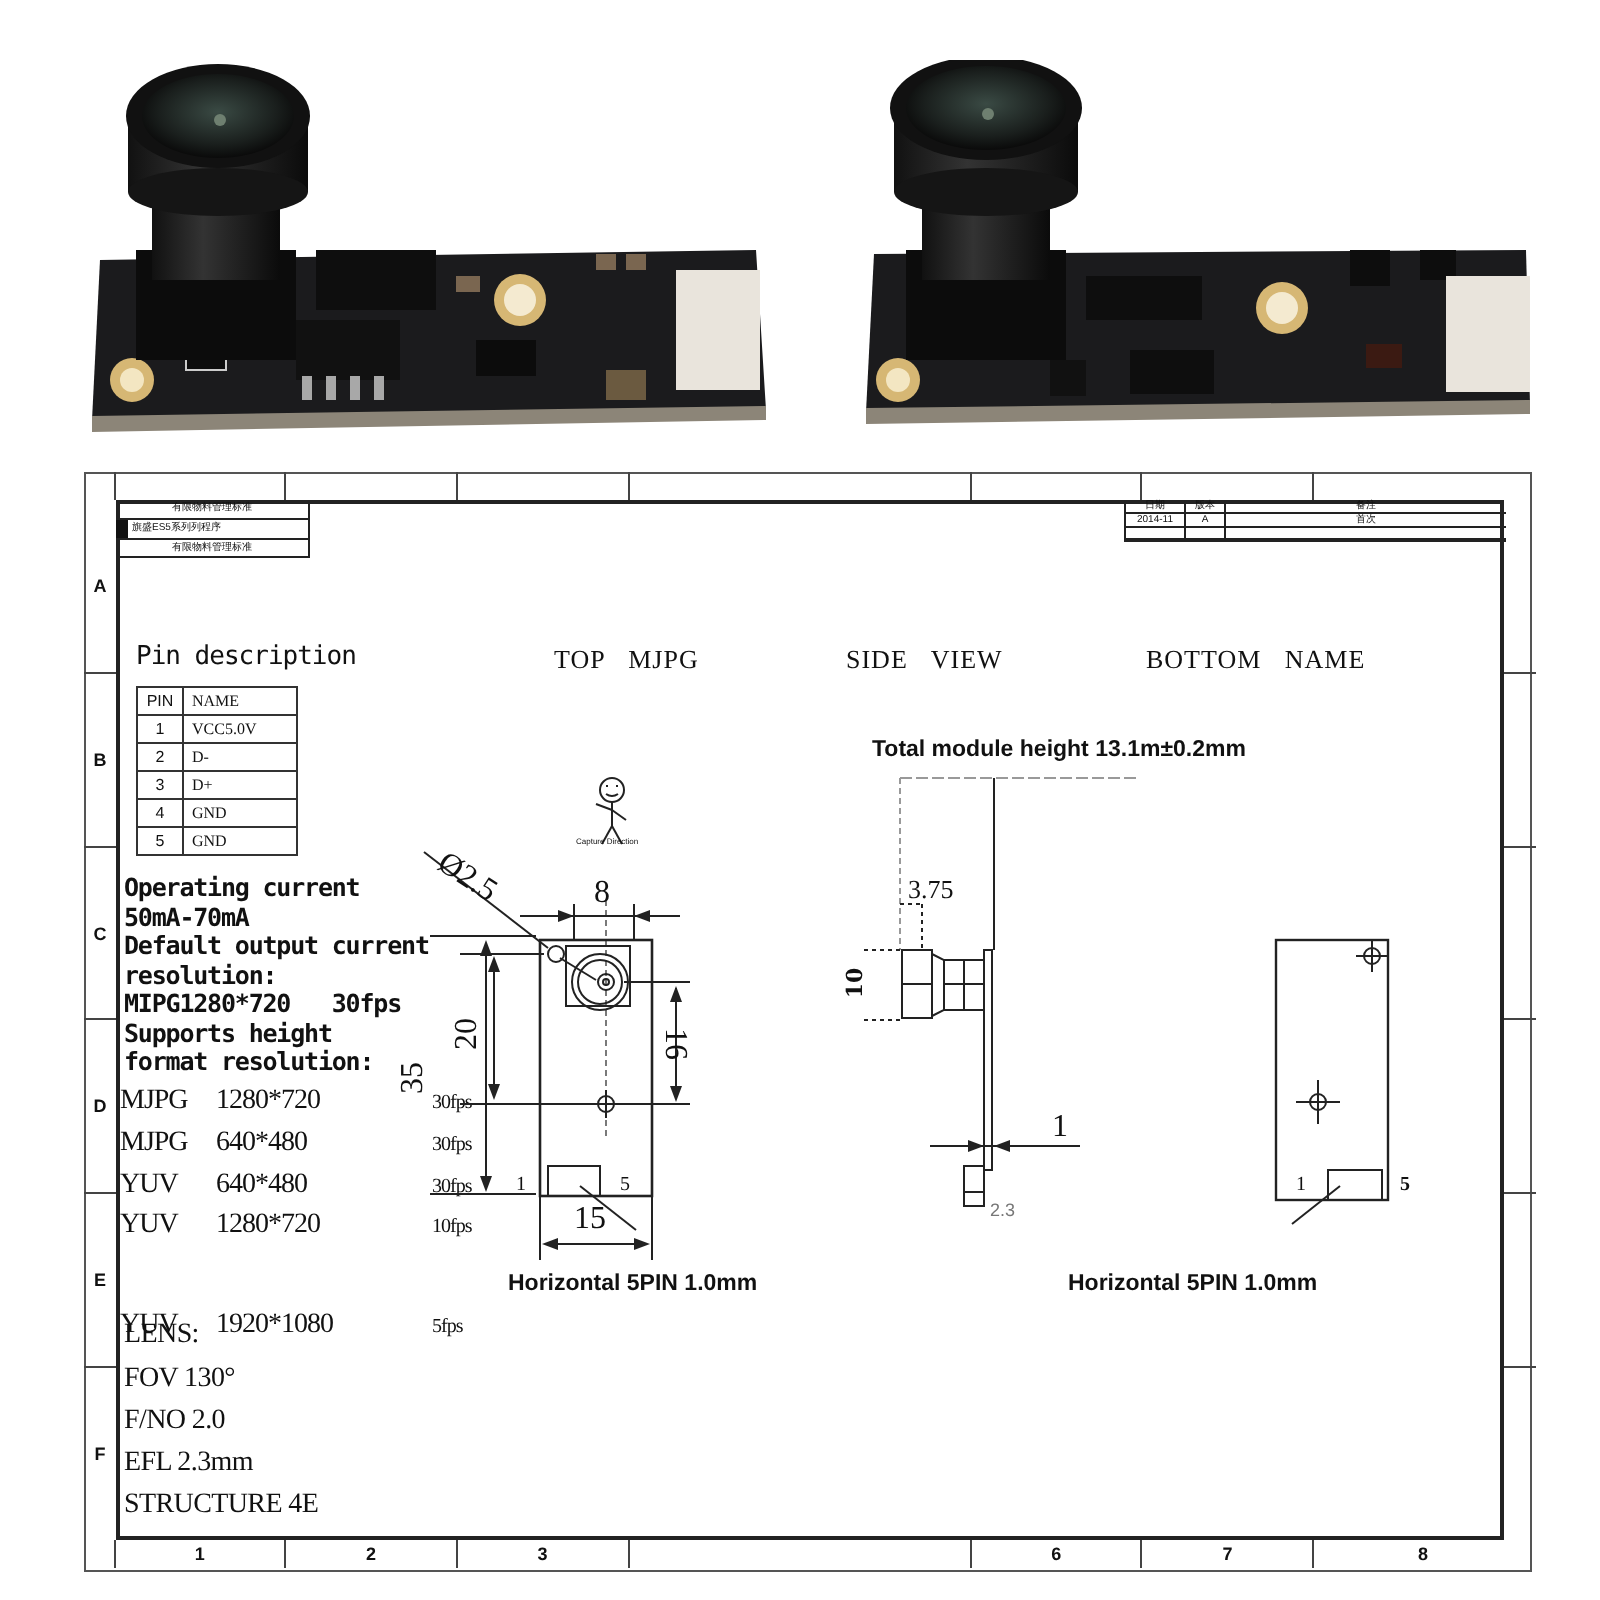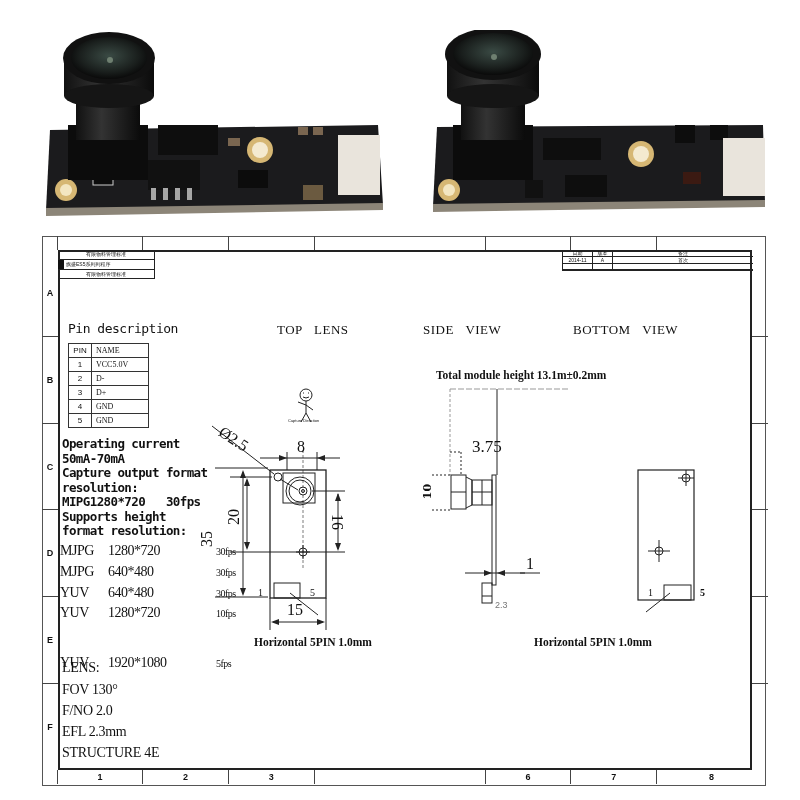--- a/index.html
+++ b/index.html
@@ -26,21 +26,21 @@
   table.pins td,table.pins th{border:1px solid #333;padding:0 4px;height:13px;font-weight:normal;text-align:left;margin-top:29px;}
   table.pins td:first-child,table.pins th:first-child{width:14px;text-align:center;}
   table.pins td:last-child,table.pins th:last-child{width:48px;font-family:Liberation Serif, serif;}
   .spec{left:62px;top:437px;font-family:"DejaVu Sans Mono",monospace;font-weight:bold;font-size:12.5px;line-height:14.5px;letter-spacing:-0.6px;white-space:pre;}
   .fmt{left:60px;font-family:"Liberation Serif",serif;font-size:14px;letter-spacing:-0.5px;}
   .fmt .c1{display:inline-block;width:48px;}
   .fmt .c2{display:inline-block;width:108px;}
   .fmt .c3{font-size:10px;}
   .lens{left:62px;font-family:"Liberation Serif",serif;font-size:14px;letter-spacing:-0.3px;}
   .view-label{top:322px;font-family:"Liberation Serif",serif;font-size:13px;letter-spacing:0.5px;word-spacing:8px;}
-  .caption{font-family:Liberation Serif, serif;font-weight:bold;font-size:11.5px;}
+  .caption{font-family:Liberation Sans, sans-serif;font-weight:bold;font-size:11.5px;}
   .dim{font-family:"Liberation Serif",serif;font-size:16px;}
 </style>
 </head>
 <body>
 
 <svg class="photo" style="left:38px" viewBox="0 0 360 190">
   <defs>
     <radialGradient id="lensG1" cx="50%" cy="45%" r="55%">
         <stop offset="0" stop-color="#3a4a44"></stop>
         <stop offset="0.7" stop-color="#1a1f1d"></stop>
@@ -198,37 +198,37 @@
         <td>4</td>
         <td>GND</td>
       </tr>
   <tr>
         <td>5</td>
         <td>GND</td>
       </tr>
 </tbody>
   </table>
 
-<div class="abs spec"><div>Operating current</div><div>50mA-70mA</div><div>Capture output format</div><div>resolution:</div><div>MIPG1280*720   30fps</div><div>Supports height</div><div>format resolution:</div></div>
+<div class="abs spec"><div>Operating current</div><div>50mA-70mA</div><div>Default output current</div><div>resolution:</div><div>MIPG1280*720   30fps</div><div>Supports height</div><div>format resolution:</div></div>
 
 <div class="abs fmt" style="top:543px"><span class="c1">MJPG</span><span class="c2">1280*720</span><span class="c3">30fps</span></div>
 <div class="abs fmt" style="top:564px"><span class="c1">MJPG</span><span class="c2">640*480</span><span class="c3">30fps</span></div>
 <div class="abs fmt" style="top:585px"><span class="c1">YUV</span><span class="c2">640*480</span><span class="c3">30fps</span></div>
 <div class="abs fmt" style="top:605px"><span class="c1">YUV</span><span class="c2">1280*720</span><span class="c3">10fps</span></div>
 <div class="abs fmt" style="top:655px"><span class="c1">YUV</span><span class="c2">1920*1080</span><span class="c3">5fps</span></div>
 
 <div class="abs lens" style="top:660px">LENS:</div>
 <div class="abs lens" style="top:682px">FOV 130°</div>
 <div class="abs lens" style="top:703px">F/NO 2.0</div>
 <div class="abs lens" style="top:724px">EFL 2.3mm</div>
 <div class="abs lens" style="top:745px">STRUCTURE 4E</div>
 
-<div class="abs view-label" style="left:277px">TOP  LENS</div>
+<div class="abs view-label" style="left:277px">TOP  MJPG</div>
 <div class="abs view-label" style="left:423px">SIDE  VIEW</div>
-<div class="abs view-label" style="left:573px">BOTTOM  VIEW</div>
+<div class="abs view-label" style="left:573px">BOTTOM  NAME</div>
 
 <svg class="abs" style="left:190px;top:380px" width="180" height="260" viewBox="190 380 180 260">
   <g stroke="#222" fill="none" stroke-width="1">
 
     <g>
       <circle cx="306" cy="395" r="6"></circle>
       <path d="M303 393h1M308 393h1M303 397q3 2 6 0"></path>
       <line x1="306" y1="401" x2="306" y2="413"></line>
       <line x1="306" y1="405" x2="298" y2="402"></line>
       <line x1="306" y1="405" x2="313" y2="410"></line>
@@ -326,21 +326,21 @@
     <line x1="432" y1="510" x2="451" y2="510" stroke-dasharray="2 2"></line>
 
     <line x1="465" y1="573" x2="525" y2="573"></line>
     <line x1="520" y1="573" x2="540" y2="573"></line>
   </g>
   <g fill="#222">
     <polygon points="492,573 484,570 484,576"></polygon>
       <polygon points="497,573 505,570 505,576"></polygon>
   </g>
 </svg>
-<div class="abs dim" style="left:472px;top:437px;font-size:17px;">3.75</div>
+<div class="abs dim" style="left:454px;top:437px;font-size:13px;">3.75</div>
 <div class="abs" style="left:420px;top:485px;font-size:11px;font-weight:bold;transform:rotate(-90deg);font-family:'DejaVu Serif',serif;">10</div>
 <div class="abs dim" style="left:526px;top:555px;">1</div>
 <div class="abs" style="left:495px;top:600px;font-size:9px;color:#777;font-family:'Liberation Sans',sans-serif;">2.3</div>
 
 <svg class="abs" style="left:620px;top:460px" width="90" height="160" viewBox="620 460 90 160">
   <g stroke="#222" fill="none" stroke-width="1">
     <rect x="638" y="470" width="56" height="130" stroke-width="1.2"></rect>
     <circle cx="686" cy="478" r="4"></circle>
     <line x1="686" y1="470" x2="686" y2="486"></line>
     <line x1="678" y1="478" x2="694" y2="478"></line>

